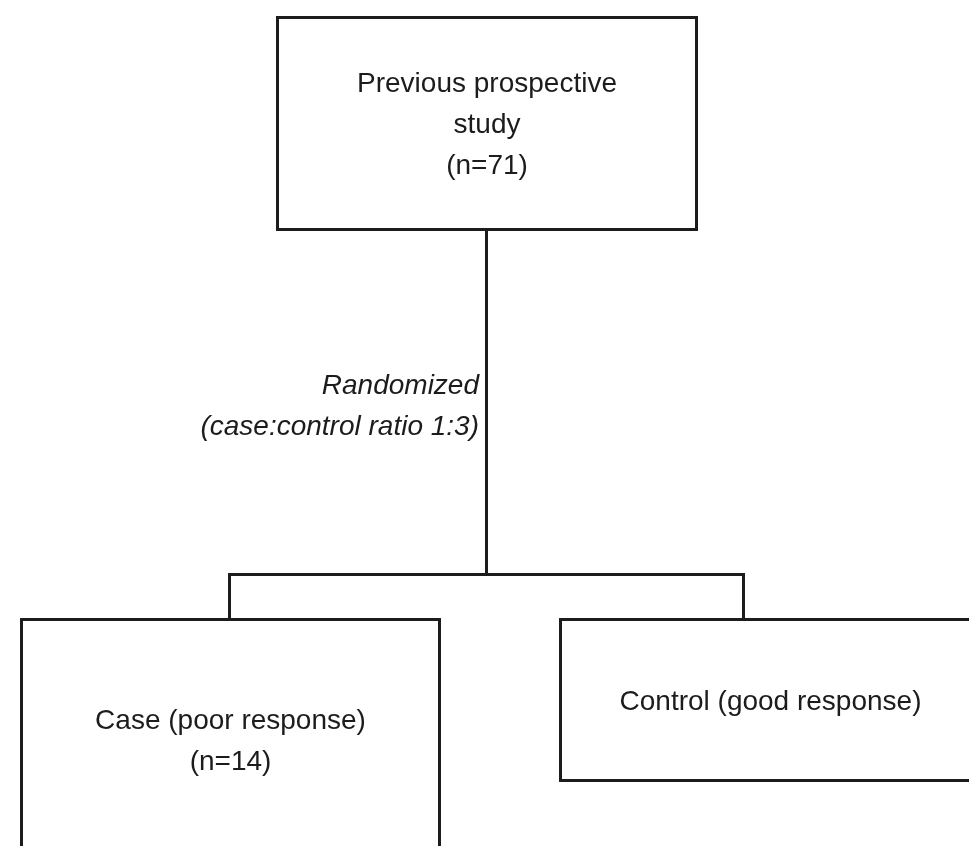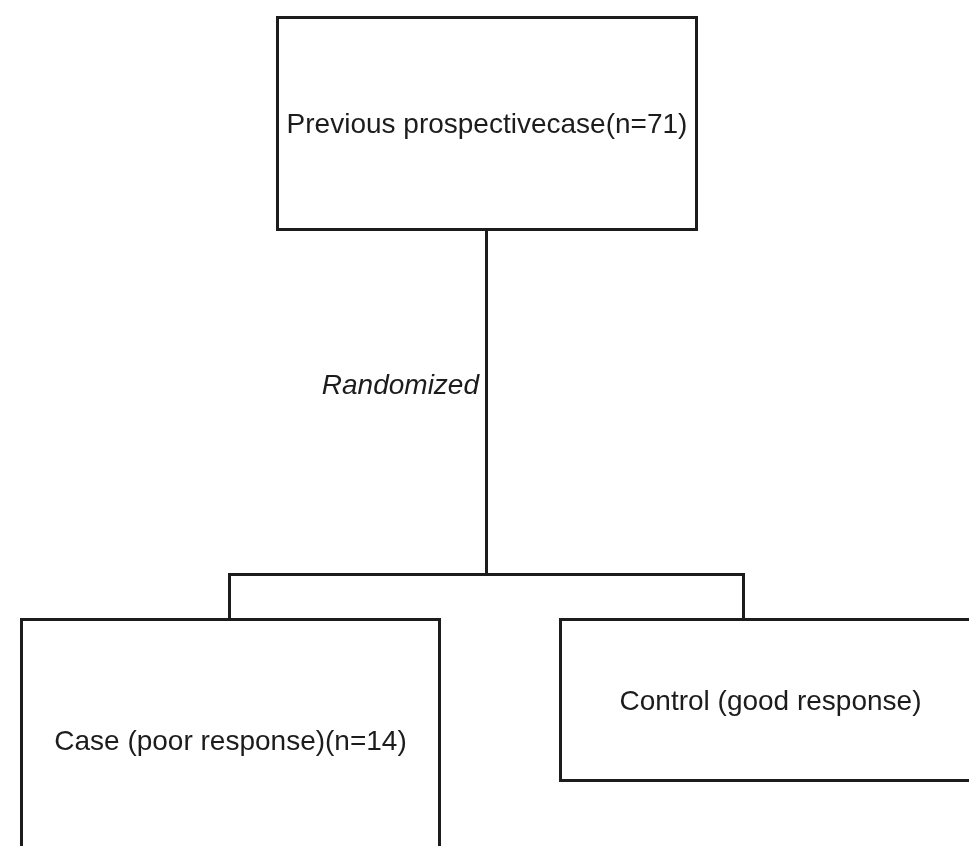--- a/index.html
+++ b/index.html
@@ -15,20 +15,21 @@
     font-family: "Liberation Sans", sans-serif;
     color: #1c1c1c;
     overflow: hidden;
   }
   .box {
     position: absolute;
     box-sizing: border-box;
     border: 3px solid #1c1c1c;
     background: #ffffff;
     display: flex;
+    flex-direction: column;
     align-items: center;
     justify-content: center;
     text-align: center;
     font-size: 28px;
     line-height: 41px;
     white-space: nowrap;
   }
   .top-box {
     left: 276px;
     top: 16px;
@@ -86,28 +87,29 @@
     font-style: italic;
   }
 </style>
 </head>
 <body>
 
 <div class="canvas">
 
   <div class="box top-box">
     <div>Previous prospective</div>
-    <div>case</div>
+    <div>study</div>
     <div>(n=71)</div>
   </div>
 
   <div class="connector conn-top-vertical"></div>
 
   <div class="edge-label">
     <div>Randomized</div>
+    <div>(case:control ratio 1:3)</div>
   </div>
 
   <div class="connector conn-crossbar"></div>
   <div class="connector conn-left-drop"></div>
   <div class="connector conn-right-drop"></div>
 
   <div class="box left-box">
     <div>Case (poor response)</div>
     <div>(n=14)</div>
   </div>

